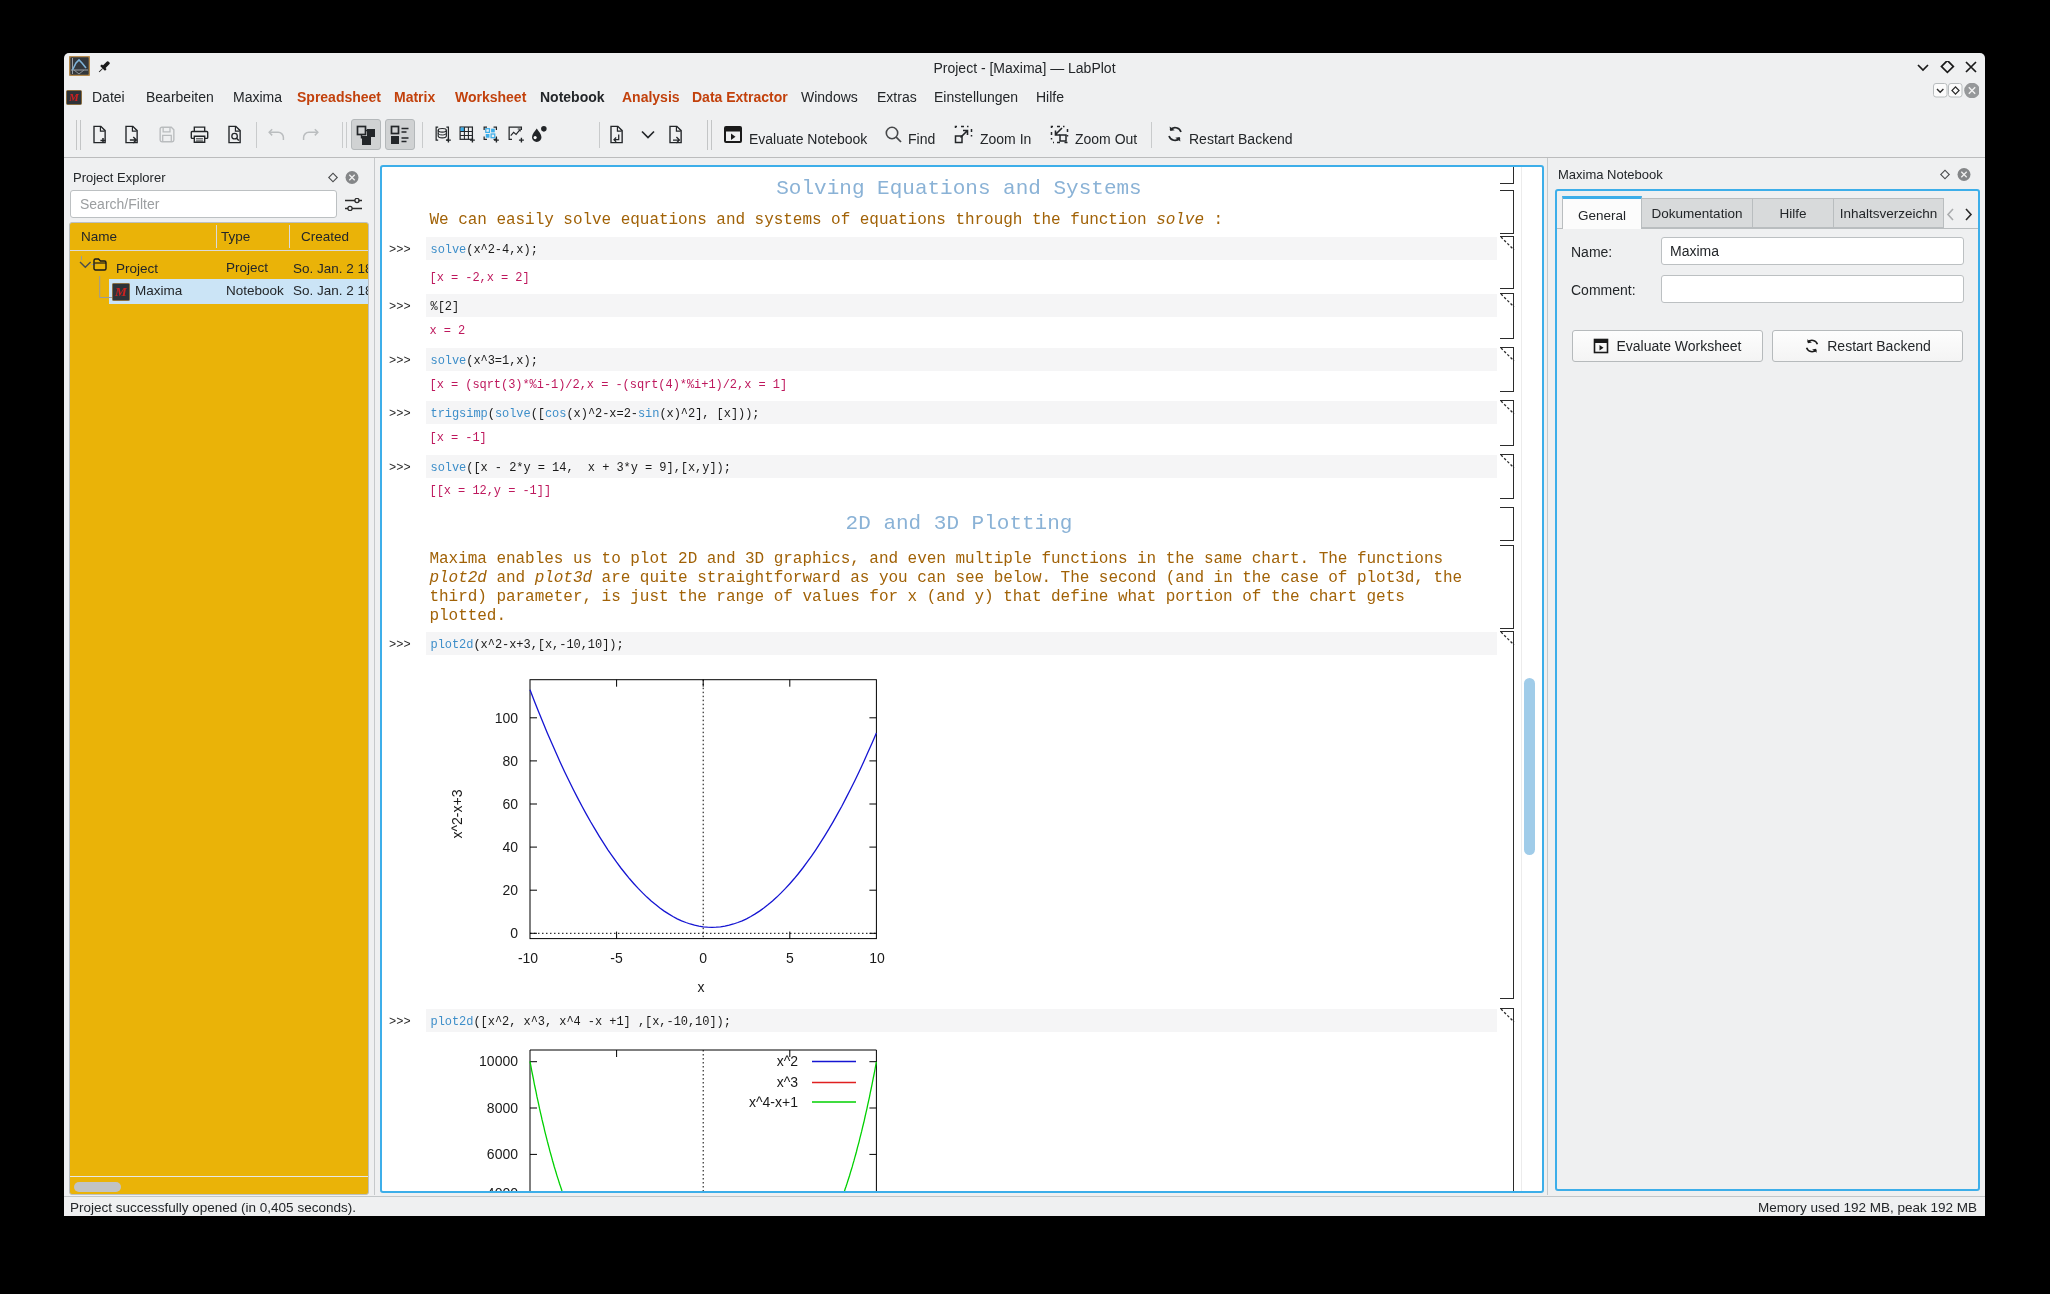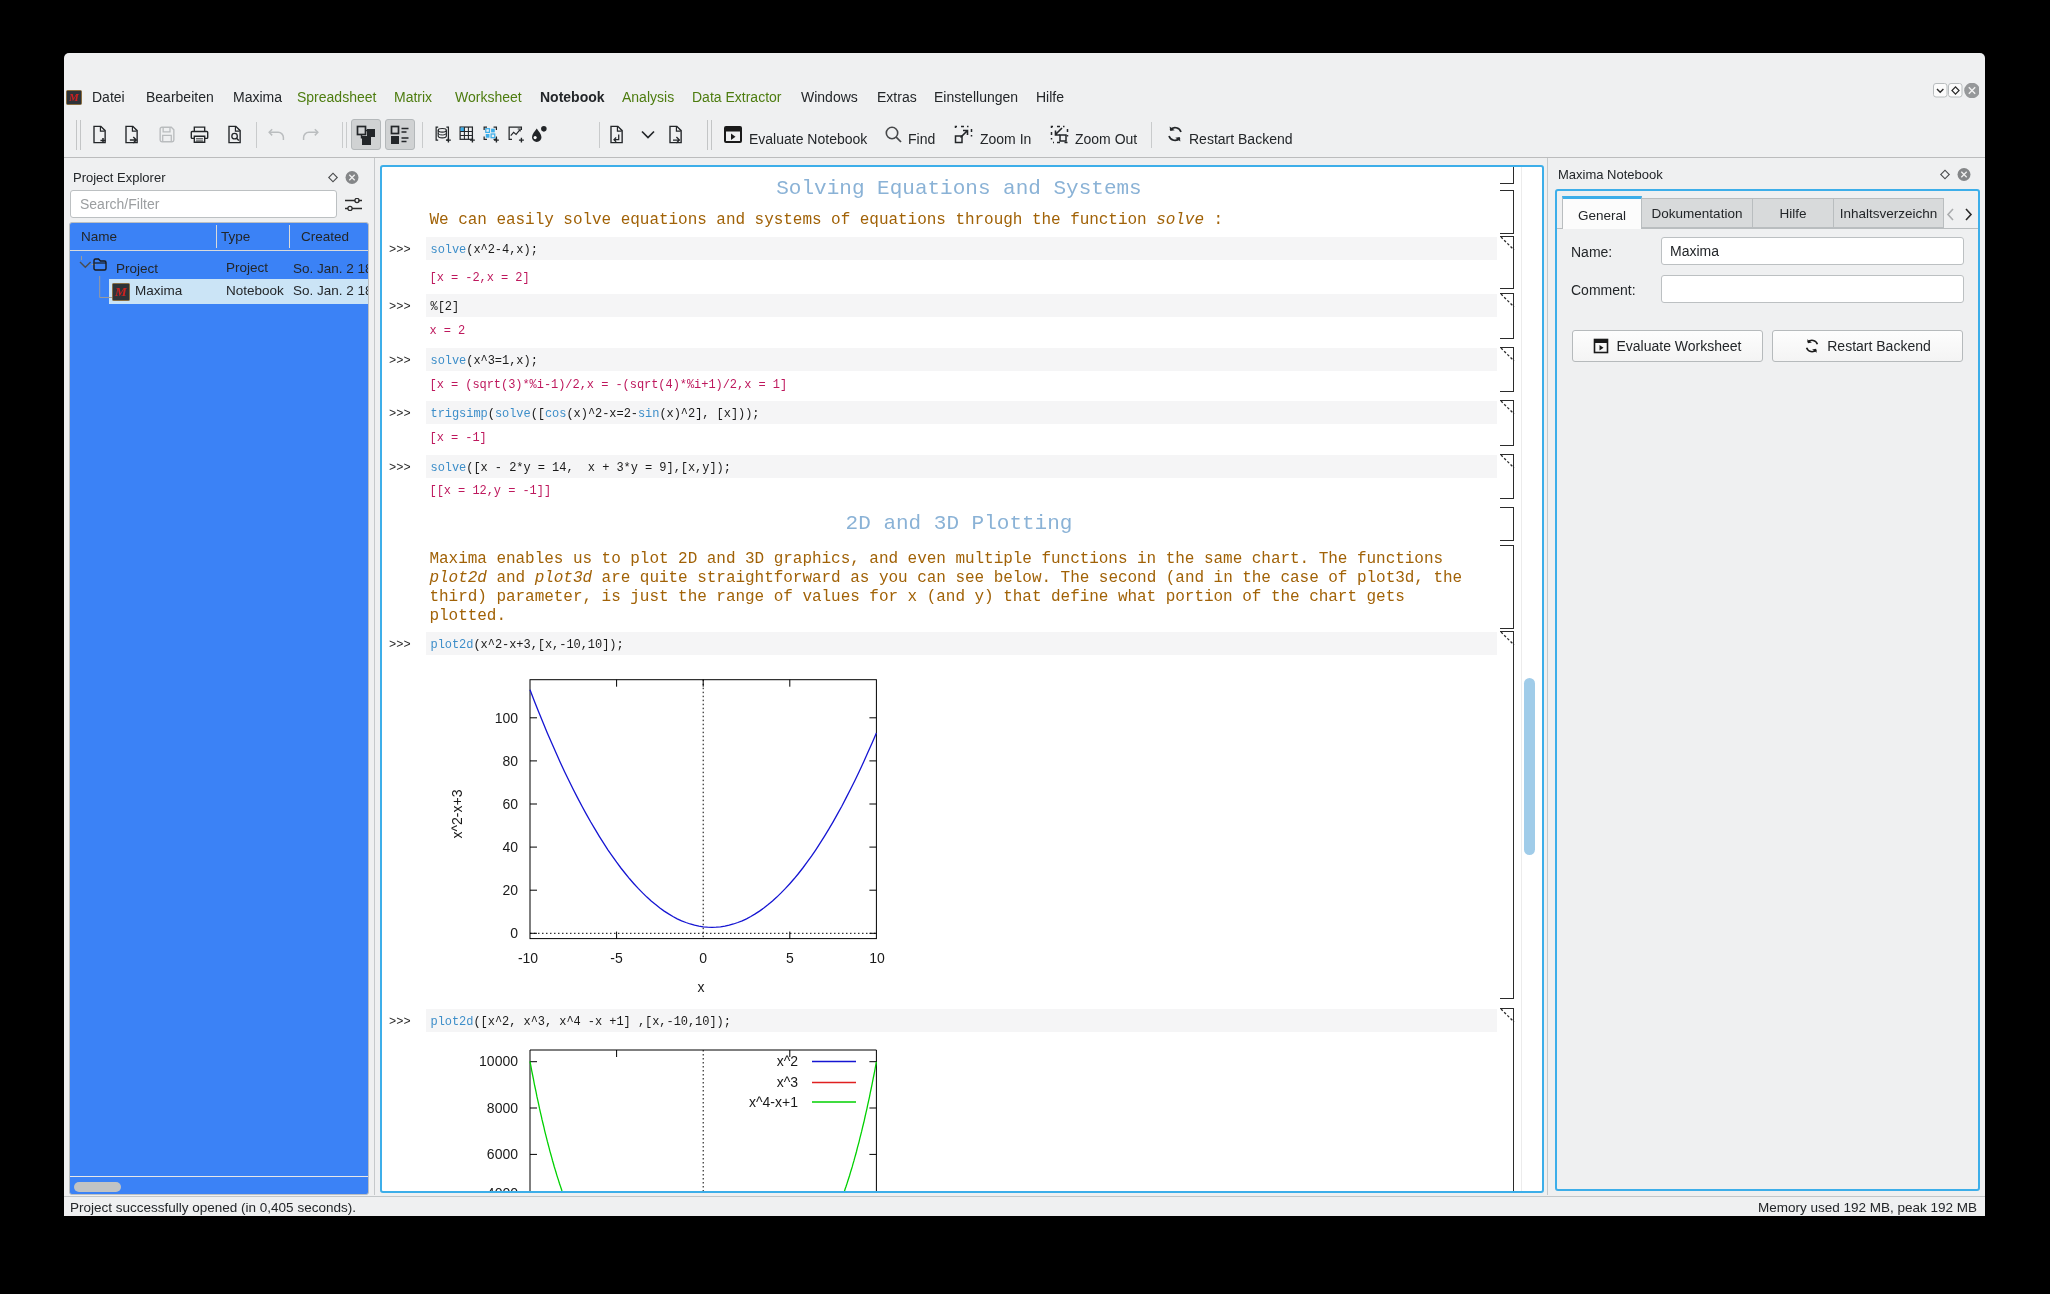--- a/index.html
+++ b/index.html
@@ -6,36 +6,36 @@
 body { font-family:"Liberation Sans", sans-serif; color:#232629; }
 #win { position:absolute; left:64px; top:53px; width:1921px; height:1163px; background:#eff0f1; border-radius:5px 5px 0 0; }
 .abs { position:absolute; }
 svg { display:block; }
 
 #title { position:absolute; left:0; top:0; width:100%; height:29px; }
 #titletext { position:absolute; top:7px; left:0; width:100%; text-align:center; font-size:14px; color:#232629; }
 
 #menu { position:absolute; left:0; top:29px; height:30px; width:100%; font-size:14px; }
 #menu div { position:absolute; top:7px; white-space:nowrap; }
-#menu .dis { color:#4d7c0f; }
+#menu .dis { color:#c2410c;font-weight:bold; }
 #menu .b { font-weight:bold; }
 
 #tools { position:absolute; left:0; top:59px; width:100%; height:46px; border-bottom:1px solid #bbbcbd;text-align:center; }
 .tsep { position:absolute; top:10px; width:1px; height:26px; background:#c9cbcc; }
 .thandle { position:absolute; top:8px; width:1px; height:30px; background:#c3c5c6; }
 .tbtn { position:absolute; top:7px; height:31px; border-radius:3px; }
 .tlabel { position:absolute; font-size:14px; color:#232629; top:19px; white-space:nowrap; }
 .ticon { position:absolute; top:12px; }
 .pressed { background:#d0d2d3; border:1px solid #b4b8ba; }
 
 #main { position:absolute; left:0; top:105px; width:100%; height:1037px; }
 .docktitle { font-size:13px; color:#232629; }
 
 #searchbox { position:absolute; left:6px; top:32px; width:267px; height:28px; background:#fff; border:1px solid #bcc0c2; border-radius:3px; font-size:14px; color:#9b9ea0; padding:5px 0 0 9px; }
-#ltable { position:absolute; left:5px; top:64px; width:300px; height:973px; background:#3b82f6; border:1px solid #bcc0c2; border-radius:3px; overflow:hidden; }
+#ltable { position:absolute; left:5px; top:64px; width:300px; height:973px; background:#eab308; border:1px solid #bcc0c2; border-radius:3px; overflow:hidden; }
 .hdr { position:absolute; top:0; height:27px; font-size:13.5px; color:#232629; padding-top:6px; }
 .cell { position:absolute; font-size:13.5px; white-space:nowrap; }
 
 #nb { position:absolute; left:316px; top:7px; width:1164px; height:1028px; background:#fff; border:2px solid #3daee9; border-radius:3px; overflow:hidden; }
 .strip { position:absolute; left:44px; width:1071px; height:23px; background:#f5f5f6; }
 .code { position:absolute; font-family:"Liberation Mono", monospace; font-size:12px; letter-spacing:-0.05px; white-space:pre; color:#1a1a1a; padding-top:4px; }
 .kw { color:#3d8ec9; }
 .prompt { position:absolute; left:7px; font-family:"Liberation Mono", monospace; font-size:12px; color:#2b2b2b; padding-top:4px; }
 .out { position:absolute; left:47.5px; font-family:"Liberation Mono", monospace; font-size:12px; letter-spacing:-0.05px; white-space:pre; color:#be185d; padding-top:2px; }
 .htitle { position:absolute; left:44px; width:1066px; text-align:center; font-family:"Liberation Mono", monospace; font-size:21px; color:#8ab2d6; white-space:pre; }
@@ -47,20 +47,41 @@
 .tgray { background:#d8dadb; border:1px solid #b9bdbf; border-left:none; }
 .field { position:absolute; background:#fff; border:1px solid #bcc0c2; border-radius:3px; height:28px; font-size:14px; padding:5px 0 0 8px; }
 .flabel { position:absolute; font-size:14px; color:#232629; }
 .pbtn { position:absolute; height:32px; background:linear-gradient(#fdfdfd,#f4f4f4); border:1px solid #b6babc; border-radius:3px; text-align:center; font-size:14px; padding-top:7px; }
 
 #status { position:absolute; left:0; top:1143px; width:100%; height:20px; border-top:1px solid #c2c6c8; font-size:13.5px; }
 </style></head>
 <body>
 <div id="win">
 
+<div id="title">
+ <svg class="abs" style="left:5px;top:3px" width="21" height="20" viewBox="0 0 21 20">
+  <rect x="0.5" y="0.5" width="20" height="19" rx="1.5" fill="#32373c" stroke="#b48a4e" stroke-width="1.6"></rect>
+  <path d="M2 14 h17 M3.5 2 v16" stroke="#9aa0a6" stroke-width="1"></path>
+  <path d="M3.5 14 L7 7 L10 4 L13 7 L17 12" stroke="#7eb3d8" stroke-width="1.6" fill="none"></path>
+  <path d="M5 14 L10 18 L15 14" stroke="#8d9297" stroke-width="1" fill="none"></path>
+ </svg>
+ <svg class="abs" style="left:32px;top:6px" width="16" height="16" viewBox="0 0 16 16">
+  <g transform="rotate(45 8 8)">
+          <rect x="6.2" y="1" width="3.6" height="7.5" rx="1" fill="#1a1a1a"></rect>
+          <rect x="4.6" y="7.6" width="6.8" height="2.4" rx="0.6" fill="#1a1a1a"></rect>
+          <rect x="7.6" y="10" width="0.9" height="5" fill="#1a1a1a"></rect>
+        </g>
+ </svg>
+ <div id="titletext">Project - [Maxima] — LabPlot</div>
+ <svg class="abs" style="left:1853px;top:8px" width="60" height="14" viewBox="0 0 60 14">
+  <path d="M1 4 L6 9 L11 4" stroke="#1a1a1a" stroke-width="1.7" fill="none"></path>
+  <rect x="26.2" y="1.2" width="8.4" height="8.4" transform="rotate(45 30.4 5.4)" stroke="#1a1a1a" stroke-width="1.7" fill="none"></rect>
+  <path d="M49 1 L59 11 M59 1 L49 11" stroke="#1a1a1a" stroke-width="1.7" fill="none"></path>
+ </svg>
+</div>
 
 <svg class="abs" style="left:2px;top:37px" width="16" height="15" viewBox="0 0 16 15">
   <rect x="0.5" y="0.5" width="15" height="14" rx="1" fill="#2e3338" stroke="#8a6d3f" stroke-width="1"></rect>
   <text x="8" y="11" font-size="11" fill="#cc2222" text-anchor="middle" font-family="Liberation Serif" font-weight="bold" font-style="italic">M</text>
 </svg>
 <div id="menu">
  <div style="left:28px">Datei</div>
       <div style="left:82px">Bearbeiten</div>
       <div style="left:169px">Maxima</div>
       <div class="dis" style="left:233px">Spreadsheet</div>

